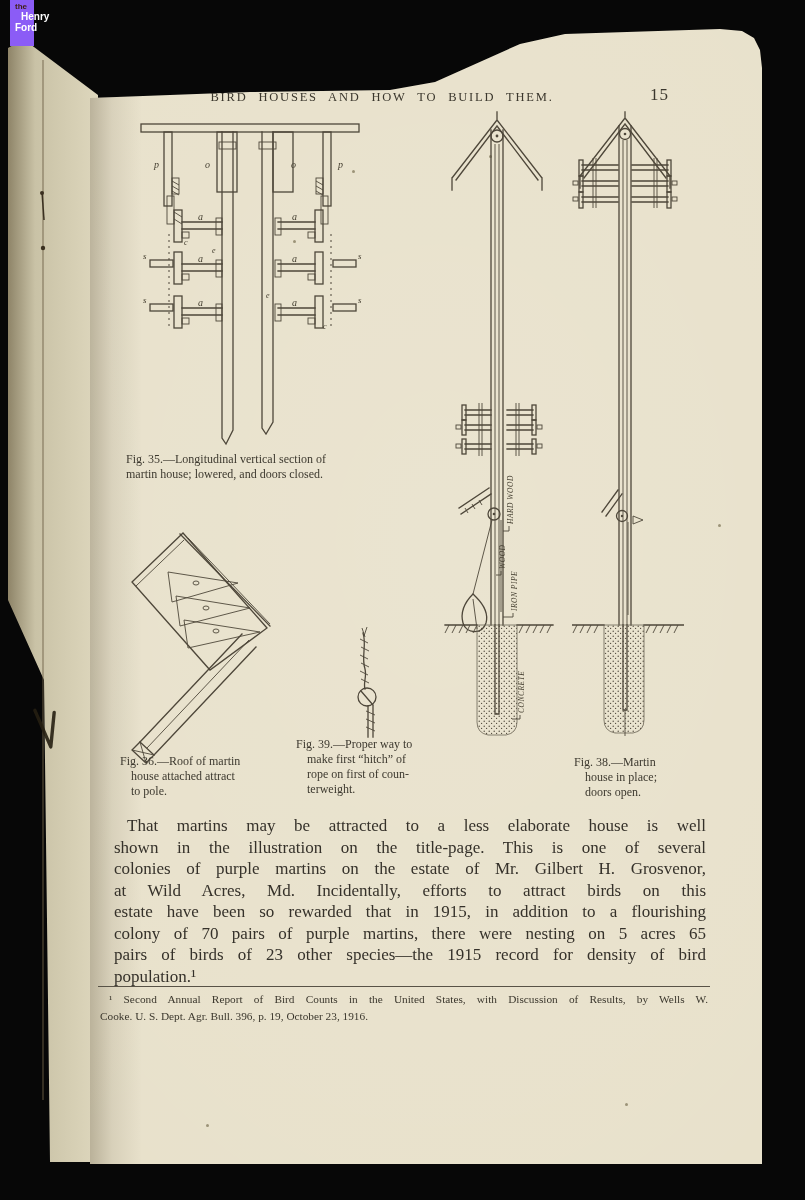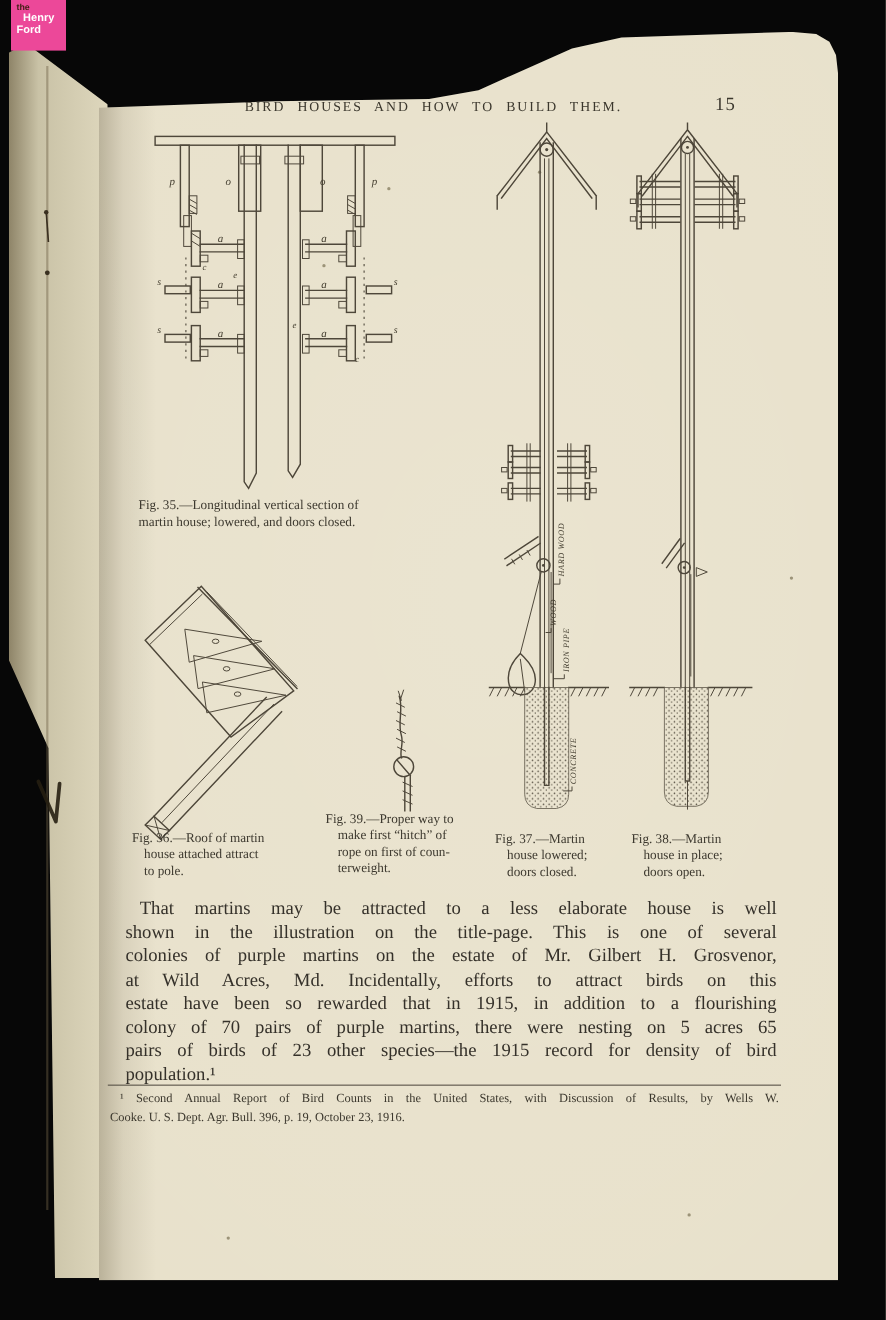--- a/index.html
+++ b/index.html
@@ -11,27 +11,27 @@
     clip-path:polygon(14px 0px,22px 4px,90px 55px,90px 1122px,42px 1122px,36px 640px,0px 560px,0px 8px);}
   .main-page{position:absolute;left:90px;top:28px;width:672px;height:1136px;
     background:
       radial-gradient(140% 120% at 52% 45%, rgba(255,255,255,.10), rgba(255,255,255,0) 60%, rgba(120,110,80,.16) 100%),
       linear-gradient(90deg, rgba(97,86,58,.34), rgba(97,86,58,.12) 22px, rgba(97,86,58,0) 52px),
       #e8e1cb;
     clip-path:polygon(0px 1136px,0px 70px,160px 64px,300px 62px,345px 54px,430px 16px,475px 6px,630px 1px,652px 3px,664px 10px,670px 22px,672px 40px,672px 1136px);}
   .crease{position:absolute;left:42px;top:60px;width:2px;height:1040px;background:rgba(110,98,70,.45);}
   .speck{position:absolute;width:3px;height:3px;border-radius:50%;background:#7b7254;opacity:.7;}
   
-  .logo{position:absolute;left:10px;top:0;width:50px;height:46px;background:#ec4899;
+  .logo{position:absolute;left:10px;top:0;width:24px;height:46px;background:#8b5cf6;
         font-family:"Liberation Sans","DejaVu Sans",sans-serif;line-height:1;padding:3px 0 0 3px;box-sizing:border-box;}
   .logo .the{display:block;font-size:8px;font-weight:bold;color:#401f15;margin-left:2px;}
   .logo .henry{display:block;font-size:10px;font-weight:bold;color:#fff;margin-left:8px;margin-top:1px;}
   .logo .ford{display:block;font-size:10px;font-weight:bold;color:#fff;margin-left:2px;margin-top:1px;}
   
-  .running-head{position:absolute;left:114px;top:90px;width:560px;text-align:center;
+  .running-head{position:absolute;left:102px;top:90px;width:560px;text-align:center;
     font-size:12.5px;letter-spacing:1.8px;word-spacing:6px;color:#3b372d;}
   .page-number{position:absolute;left:650px;top:85px;font-size:17px;letter-spacing:1px;color:#3b372d;}
   .body-text{position:absolute;left:114px;top:815px;width:592px;font-size:17px;line-height:21.5px;color:#35312a;}
   .bl{text-align:justify;text-align-last:justify;white-space:nowrap;}
   .bl.first{text-indent:13px;}
   .bl.last{text-align:right;text-align-last:left;}
   .fn-rule{position:absolute;left:98px;top:986px;width:612px;border-top:1.3px solid #585246;}
   .footnote{position:absolute;left:100px;top:991px;width:608px;font-size:11.3px;line-height:16.5px;color:#3b372d;}
   .footnote .f1{text-indent:9px;text-align:justify;text-align-last:justify;white-space:nowrap;}
   
@@ -243,25 +243,20 @@
     <path class="tn" d="M6 515 l-4 8 M13 515 l-4 8 M20 515 l-4 8 M27 515 l-4 8 M34 515 l-4 8 M80 515 l-4 8 M87 515 l-4 8 M94 515 l-4 8 M101 515 l-4 8 M108 515 l-4 8"></path>
     <path d="M34 515 V612 Q34 623 45 625 H63 Q74 623 74 612 V515 Z" fill="url(#st37)" stroke="#6b6455" stroke-width=".8"></path>
     <path class="ln" d="M52 515 V604 M56 515 V604 M52 604 H56"></path>
 
     <text transform="translate(70 414) rotate(-90)" font-size="7.5" letter-spacing=".5">HARD WOOD</text>
     <text transform="translate(62 459) rotate(-90)" font-size="7.5" letter-spacing=".5">WOOD</text>
     <text transform="translate(74 501) rotate(-90)" font-size="7.5" letter-spacing=".5">IRON PIPE</text>
     <text transform="translate(81 603) rotate(-90)" font-size="7.5" letter-spacing=".5">CONCRETE</text>
     <path class="tn" d="M66 416 V421 H60 M58 461 V465 H53 M70 503 V507 H60 M77 605 V609 H69"></path>
   </svg>
-  <div class="cap" style="left:450px;top:755px;width:112px">
-    <span class="l">Fig. 37.—Martin</span>
-    <span class="l">house lowered;</span>
-    <span class="l">doors closed.</span>
-  </div>
 
   <svg style="position:absolute;left:572px;top:110px" width="112" height="648" viewBox="0 0 112 648">
     <defs>
       <pattern id="st38" patternUnits="userSpaceOnUse" width="5" height="5">
         <circle cx="1.2" cy="1.2" r=".7" fill="#4e473a"></circle>
           <circle cx="3.6" cy="3.4" r=".6" fill="#4e473a"></circle>
       </pattern>
     </defs>
     <path class="ln" d="M53 2 V8 M53 8 L8 66 M53 14 L12 68 M53 8 L98 66 M53 14 L94 68 M8 66 V78 M98 66 V78"></path>
     <circle class="ln" cx="53" cy="24" r="5.5"></circle>

